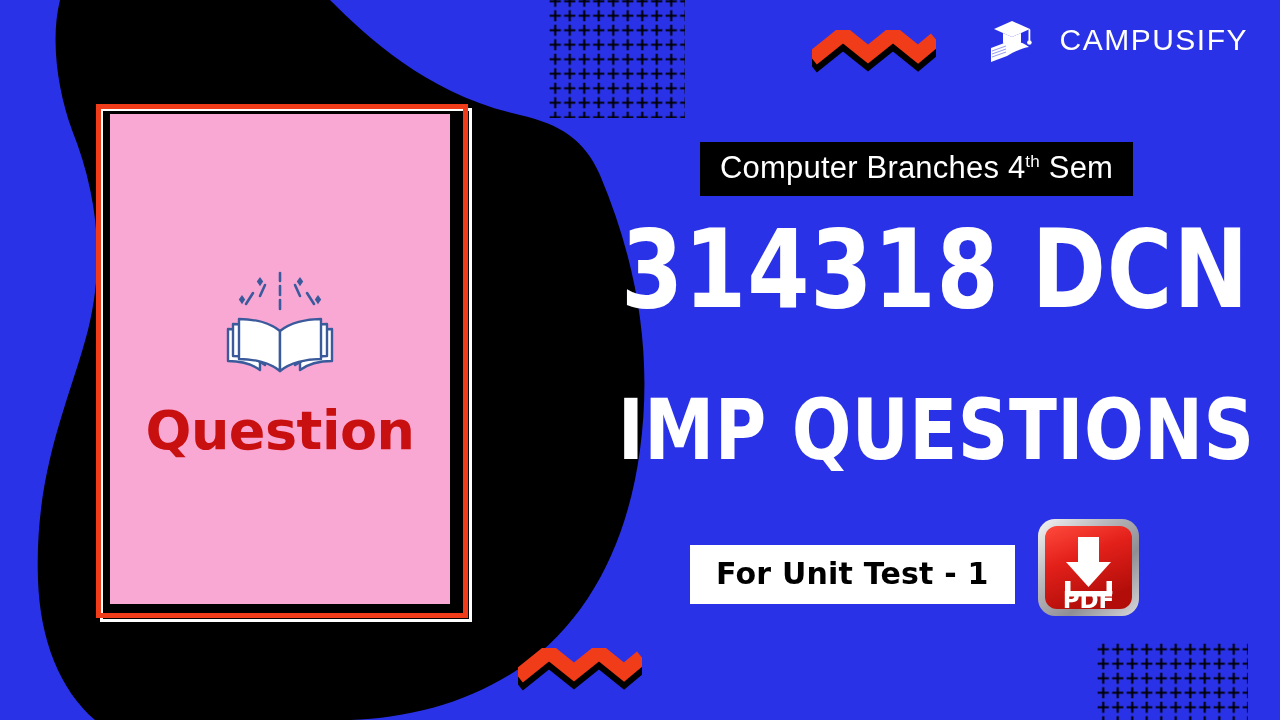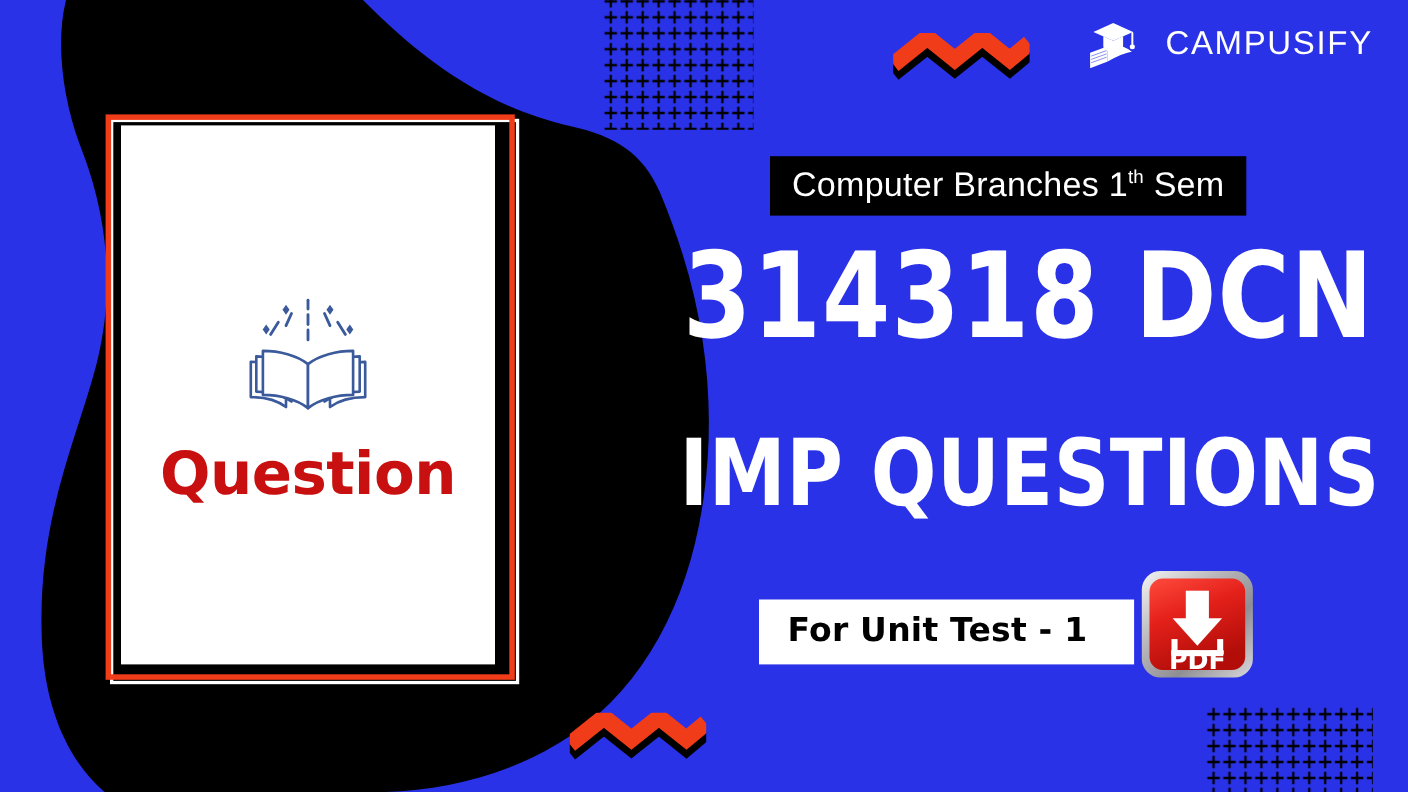--- a/index.html
+++ b/index.html
@@ -35,21 +35,21 @@
     box-sizing:border-box;
     background:transparent;
   }
   .card-frame-white{
     position:absolute;left:12px;top:12px;width:372px;height:514px;
     border:3px solid #ffffff;
     box-sizing:border-box;
   }
   .card{
     position:absolute;left:22px;top:18px;width:340px;height:490px;
-    background:#ffffff;
+    background:#f9a8d4;
   }
   .card-inner{
     position:absolute;left:0;top:0;width:100%;height:100%;
     display:flex;flex-direction:column;align-items:center;justify-content:center;
     padding-top:10px;box-sizing:border-box;
   }
   .book-icon{width:120px;height:108px;margin-bottom:26px;}
   .qb-title{
     color:#c81010;
     font-family:"DejaVu Sans","Liberation Sans",sans-serif;
@@ -115,21 +115,21 @@
     white-space:nowrap;
   }
 
   .unit-badge{
     position:absolute;left:100px;top:545px;
     background:#ffffff;
     color:#000000;
     font-family:"DejaVu Sans","Liberation Sans",sans-serif;
     font-weight:bold;
     font-size:30px;
-    padding:11px 42px 13px 26px;
+    padding:11px 26px 13px 26px;
     white-space:nowrap;
     letter-spacing:0.2px;
   }
 
   .pdf-icon{
     position:absolute;left:444px;top:515px;width:115px;height:110px;
   }
   .pdf-icon svg{display:block;}
 </style>
 </head>
@@ -250,21 +250,21 @@
         <g stroke="#2a32e8" stroke-width="0.9" fill="none" opacity="0.55">
           <line x1="3" y1="33" x2="17" y2="28"></line>
           <line x1="3" y1="36" x2="17" y2="31"></line>
           <line x1="3" y1="39" x2="17" y2="34"></line>
         </g>
       </svg>
       <span class="logo-text">CAMPUSIFY</span>
     </div>
 
     <div class="sem-badge">
-      <span>Computer Branches 1</span><sup>th</sup><span> Sem</span>
+      <span>Computer Branches 4</span><sup>th</sup><span> Sem</span>
     </div>
 
     <div class="headline">314318 DCN</div>
 
     <div class="subhead">IMP QUESTIONS</div>
 
     <div class="unit-badge">For Unit Test - 1</div>
 
     <div class="pdf-icon">
       <svg viewBox="0 0 115 110" xmlns="http://www.w3.org/2000/svg">

